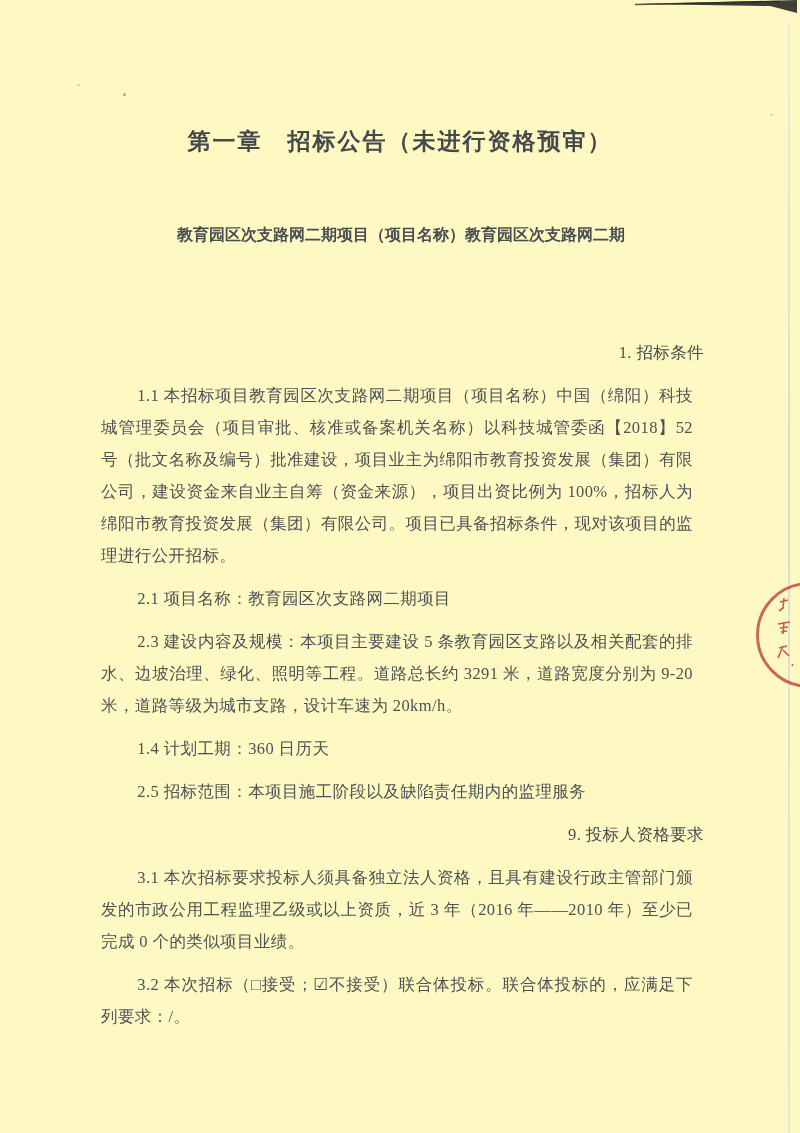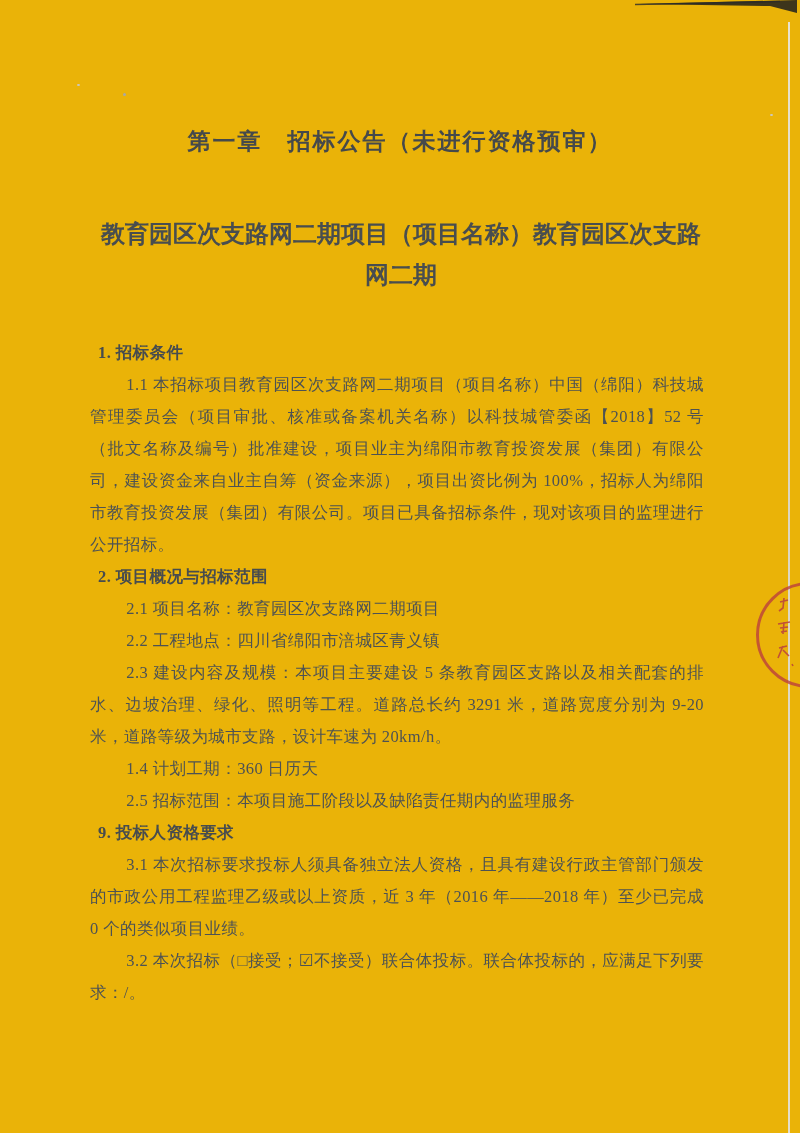--- a/index.html
+++ b/index.html
@@ -8,21 +8,21 @@
     width: 800px;
     height: 1133px;
     background: #fdfdfc;
     font-family: "Liberation Serif", "DejaVu Serif", serif;
     overflow: hidden;
   }
   .page {
     position: relative;
     width: 800px;
     height: 1133px;
-    background: #eab308;
+    background: #fef9c3;
     overflow: hidden;
   }
   
   .speck {
     position: absolute;
     border-radius: 50%;
     background: #c9c9c7;
   }
   
   .corner-artifact {
@@ -72,46 +72,47 @@
     letter-spacing: 2px;
     color: #45494b;
     margin: 0;
   }
   .project-title {
     position: absolute;
     top: 214px;
     left: 95px;
     width: 612px;
     text-align: center;
-    font-size: 24px;
+    font-size: 16px;
     font-weight: bold;
     color: #484d4f;
     line-height: 41px;
     margin: 0;
   }
   .content {
     position: absolute;
     top: 337px;
     left: 90px;
     width: 614px;
     font-size: 16.5px;
     line-height: 32px;
     color: #4d5254;
     letter-spacing: 0.4px;
   }
   .section-heading {
-    font-weight: bold;
+    font-weight: normal;
     color: #474c4e;
     padding-left: 8px;
     margin: 0;
     font-size: 16.5px;
     line-height: 32px;
+    text-align: right;
   }
   .para {
-    margin: 0;
+    margin: 11px;
     text-align: justify;
     text-indent: 2.2em;
     line-height: 32px;
   }
 </style>
 </head>
 <body>
 
 <div class="page">
 
@@ -144,28 +145,26 @@
   </h2>
 
   <div class="content">
 
     <section>
       <p class="section-heading">1. 招标条件</p>
       <p class="para">1.1 本招标项目教育园区次支路网二期项目（项目名称）中国（绵阳）科技城管理委员会（项目审批、核准或备案机关名称）以科技城管委函【2018】52 号（批文名称及编号）批准建设，项目业主为绵阳市教育投资发展（集团）有限公司，建设资金来自业主自筹（资金来源），项目出资比例为 100%，招标人为绵阳市教育投资发展（集团）有限公司。项目已具备招标条件，现对该项目的监理进行公开招标。</p>
     </section>
 
     <section>
-      <p class="section-heading">2. 项目概况与招标范围</p>
       <p class="para">2.1 项目名称：教育园区次支路网二期项目</p>
-      <p class="para">2.2 工程地点：四川省绵阳市涪城区青义镇</p>
       <p class="para">2.3 建设内容及规模：本项目主要建设 5 条教育园区支路以及相关配套的排水、边坡治理、绿化、照明等工程。道路总长约 3291 米，道路宽度分别为 9-20 米，道路等级为城市支路，设计车速为 20km/h。</p>
       <p class="para">1.4 计划工期：360 日历天</p>
       <p class="para">2.5 招标范围：本项目施工阶段以及缺陷责任期内的监理服务</p>
     </section>
 
     <section>
       <p class="section-heading">9. 投标人资格要求</p>
-      <p class="para">3.1 本次招标要求投标人须具备独立法人资格，且具有建设行政主管部门颁发的市政公用工程监理乙级或以上资质，近 3 年（2016 年——2018 年）至少已完成 0 个的类似项目业绩。</p>
+      <p class="para">3.1 本次招标要求投标人须具备独立法人资格，且具有建设行政主管部门颁发的市政公用工程监理乙级或以上资质，近 3 年（2016 年——2010 年）至少已完成 0 个的类似项目业绩。</p>
       <p class="para">3.2 本次招标（□接受；☑不接受）联合体投标。联合体投标的，应满足下列要求：/。</p>
     </section>
 
   </div>
 </div>
 
 </body></html>

